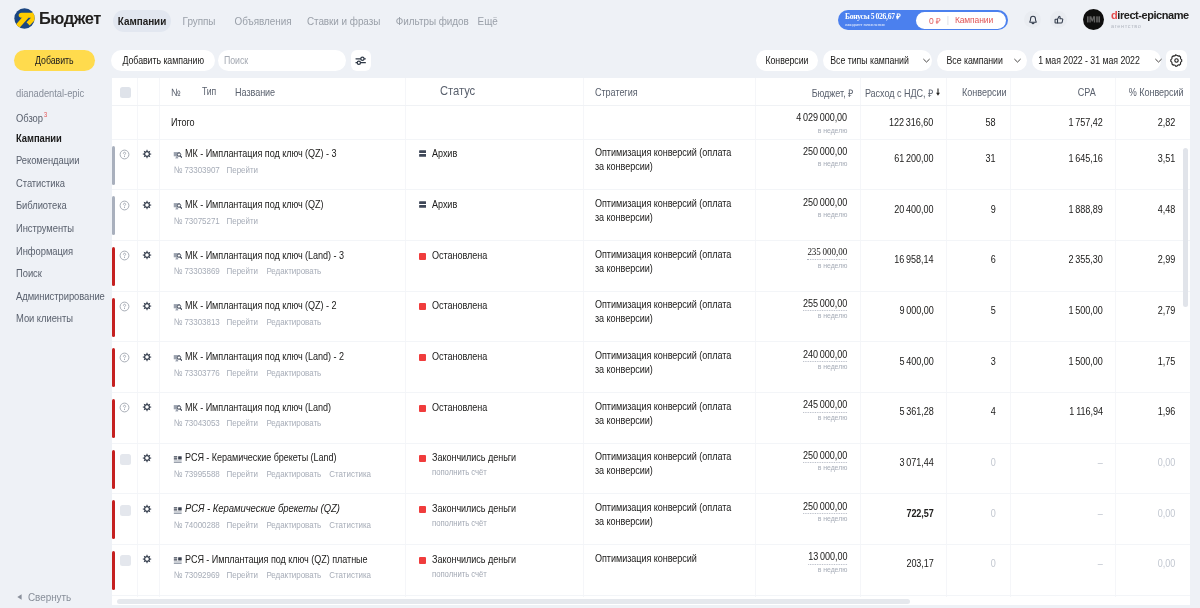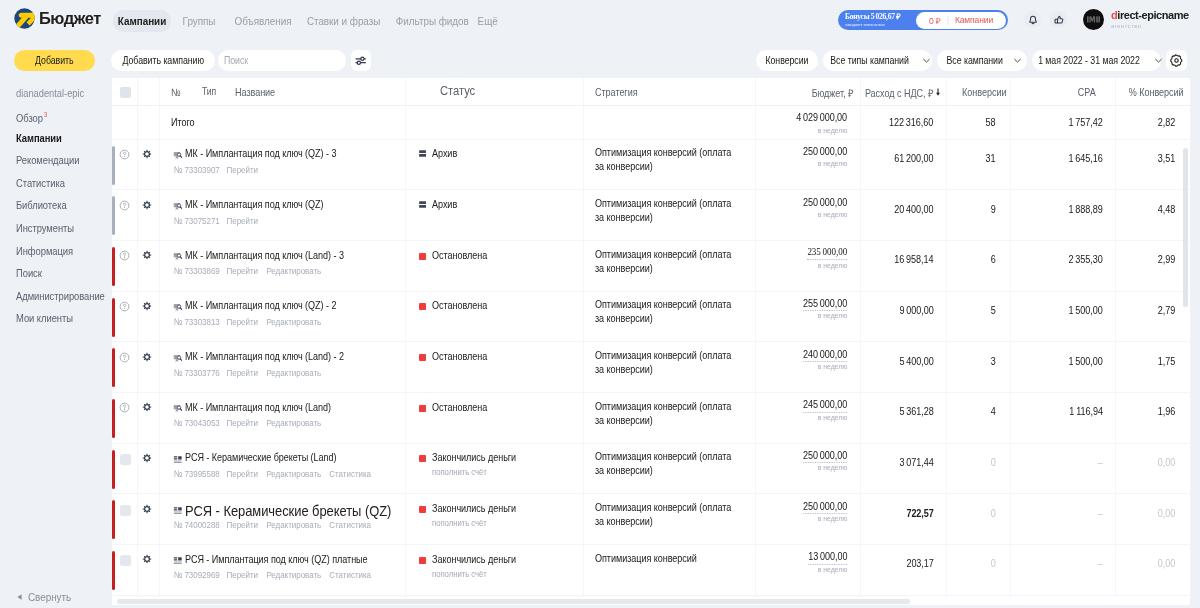--- a/index.html
+++ b/index.html
@@ -576,21 +576,21 @@
         </div>
         <div style="position:absolute;left:60.5px;top:12.3px;display:flex">
           <svg width="9.5" height="9.5" viewBox="0 0 14 14">
             <rect x="1.2" y="2" width="5.1" height="1.7" rx=".3" fill="#3A4150"></rect>
             <rect x="1.2" y="4.9" width="5.1" height="1.7" rx=".3" fill="#3A4150"></rect>
             <rect x="7.6" y="2" width="5.2" height="4.6" rx=".4" fill="#3A4150"></rect>
             <rect x="1.2" y="8" width="11.6" height="1.5" rx=".3" fill="#9AA1AD"></rect>
             <rect x="1.2" y="10.3" width="11.6" height="1.5" rx=".3" fill="#9AA1AD"></rect>
           </svg>
         </div>
-        <div style="position:absolute;left:72.5px;top:8.8px;white-space:nowrap;font-size:15px;color:#21201F;letter-spacing:-0.05px;"><span class="cl">РСЯ - Керамические брекеты (QZ)</span></div>
+        <div style="position:absolute;left:72.5px;top:8.8px;white-space:nowrap;font-size:11px;color:#21201F;letter-spacing:-0.05px;font-style:italic;"><span class="cl">РСЯ - Керамические брекеты (QZ)</span></div>
         <div style="position:absolute;left:61px;top:26.3px;display:flex;align-items:center;font-size:9.3px;color:#A7ADB8;letter-spacing:-0.05px;">
           <span class="cl sg" style="margin-right: 3.32257px; margin-left: -3.17743px; transform-origin: center center;">№ 74000288</span>
           <span class="cl sg" style="cursor: pointer; margin-right: 4.82905px; margin-left: -2.17095px; transform-origin: center center;">Перейти</span>
           <span class="cl sg" style="cursor: pointer; margin-right: 3.2185px; margin-left: -3.7815px; transform-origin: center center;">Редактировать</span>
           <span class="cl sg" style="cursor: pointer; margin-right: 4.12554px; margin-left: -2.87446px; transform-origin: center center;">Статистика</span>
         </div>
         <div style="position:absolute;left:306.6px;top:12.8px;width:7px;height:7px;background:#F03C3C;border-radius:1px"></div>
         <div style="position:absolute;left:320px;top:8.8px;white-space:nowrap;font-size:10.5px;color:#21201F;letter-spacing:-0.05px;"><span class="cl">Закончились деньги</span></div>
         <div style="position:absolute;left:320px;top:24.8px;white-space:nowrap;font-size:9px;color:#A3A9B4;letter-spacing:-0.05px;cursor:pointer;"><span class="cl">пополнить счёт</span></div>
         <div style="position:absolute;left:483px;top:7.8px;width:165px;font-size:10.5px;line-height:13.9px;color:#21201F;letter-spacing:-0.05px;"><span class="cl" style="display:inline-block;white-space:normal;width:165px">Оптимизация конверсий (оплата за конверсии)</span></div>

